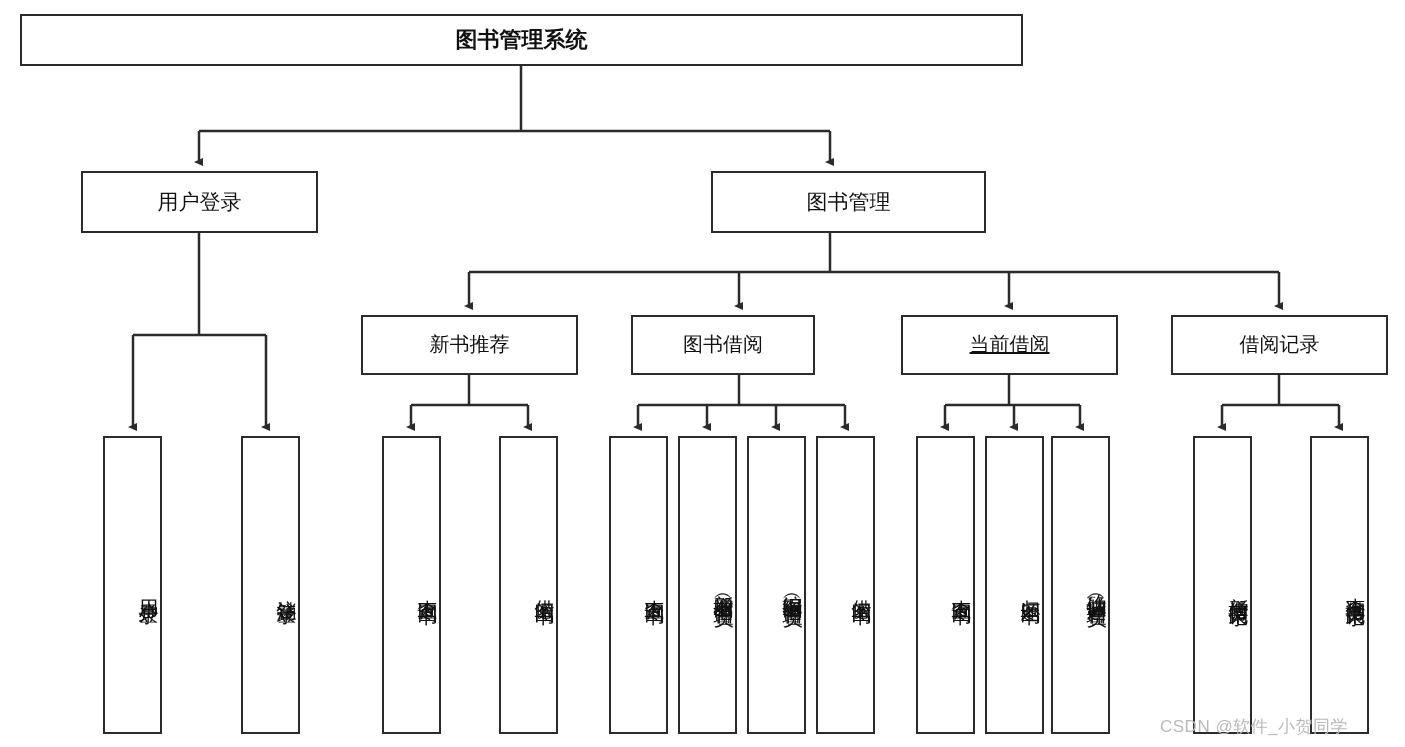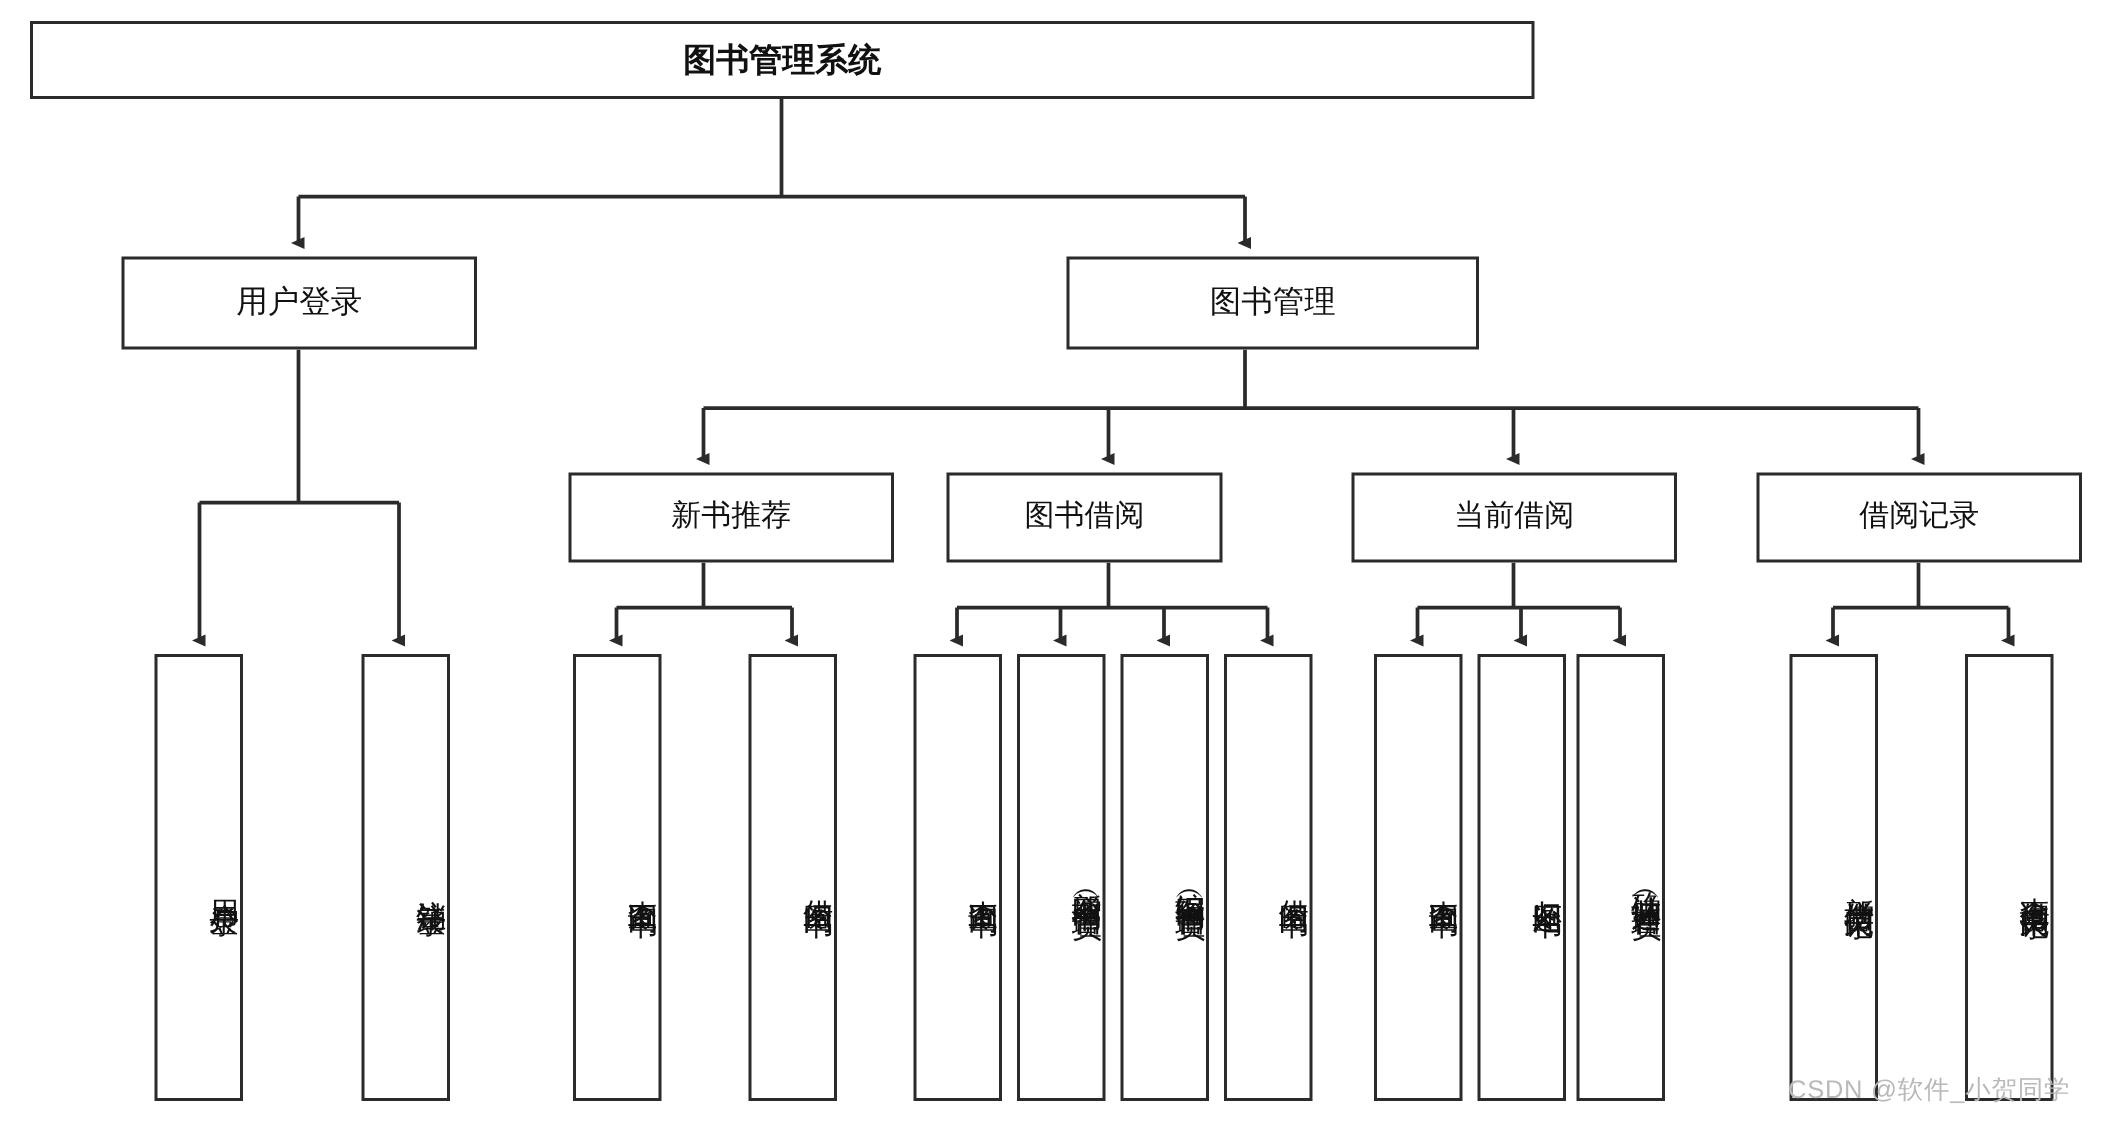--- a/index.html
+++ b/index.html
@@ -126,27 +126,27 @@
     <span>图书管理系统</span>
   </div>
 
   <div class="node level2" style="left:81px; top:171px; width:237px; height:62px;">
     <span>用户登录</span>
   </div>
   <div class="node level2" style="left:711px; top:171px; width:275px; height:62px;">
     <span>图书管理</span>
   </div>
 
-  <div class="node level3" style="left:379px; top:315px; width:217px; height:60px;">
+  <div class="node level3" style="left:361px; top:315px; width:217px; height:60px;">
     <span>新书推荐</span>
   </div>
   <div class="node level3" style="left:631px; top:315px; width:184px; height:60px;">
     <span>图书借阅</span>
   </div>
-  <div class="node level3" style="left:901px; top:315px; width:217px; height:60px;">
+  <div class="node level3" style="left:901px; top:315px; width:217px; height:60px;text-decoration:underline;">
     <span>当前借阅</span>
   </div>
   <div class="node level3" style="left:1171px; top:315px; width:217px; height:60px;">
     <span>借阅记录</span>
   </div>
 
   <div class="node leaf" style="left:103px; top:436px; width:59px; height:298px;">
     <span class="vtext">用户登录</span>
   </div>
   <div class="node leaf" style="left:241px; top:436px; width:59px; height:298px;">
@@ -183,15 +183,15 @@
     <span class="vtext">确认归还（管理员）</span>
   </div>
 
   <div class="node leaf" style="left:1193px; top:436px; width:59px; height:298px;">
     <span class="vtext">新增借阅记录</span>
   </div>
   <div class="node leaf" style="left:1310px; top:436px; width:59px; height:298px;">
     <span class="vtext">查询借阅记录</span>
   </div>
 
-  <div class="watermark" style="left:1192px; top:715px;">CSDN @软件_小贺同学</div>
+  <div class="watermark" style="left:1160px; top:715px;">CSDN @软件_小贺同学</div>
 
 </div>
 
 </body></html>

